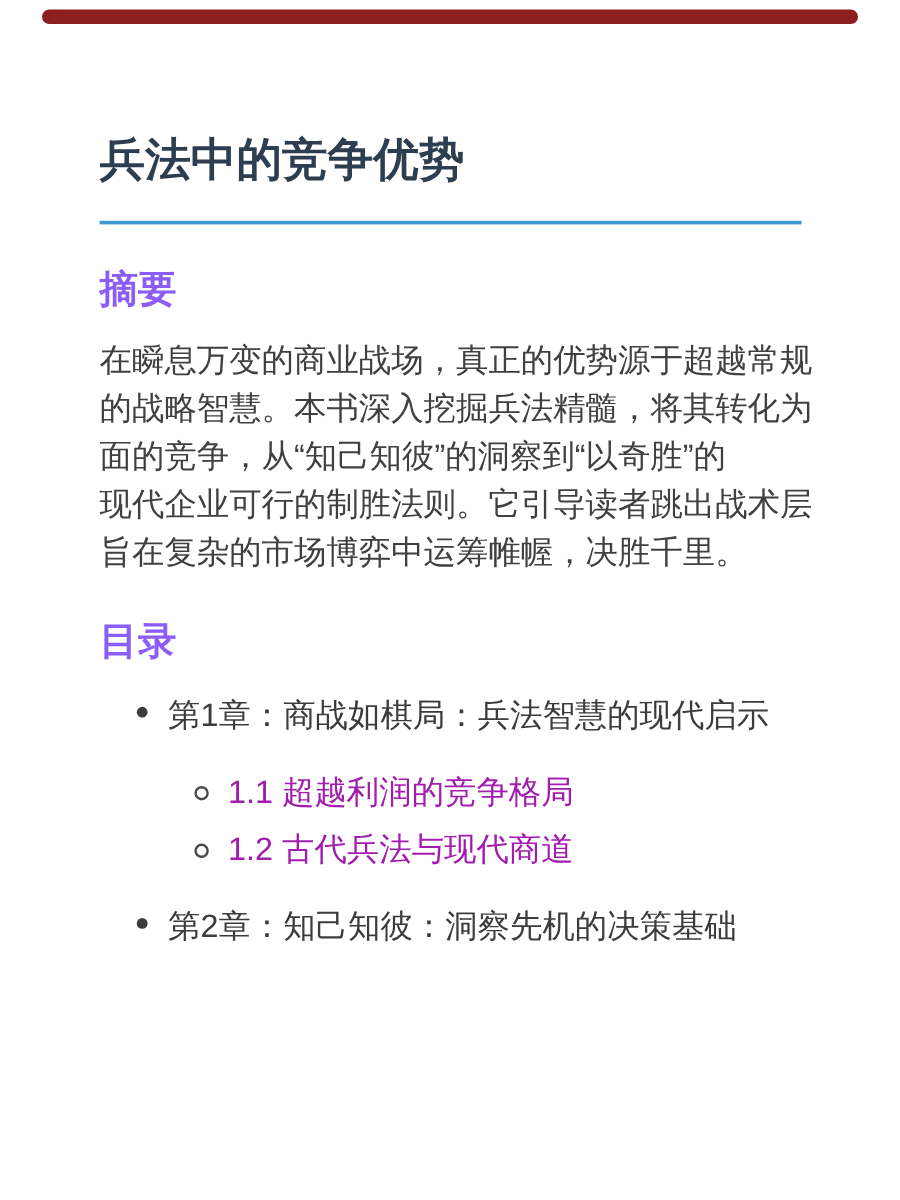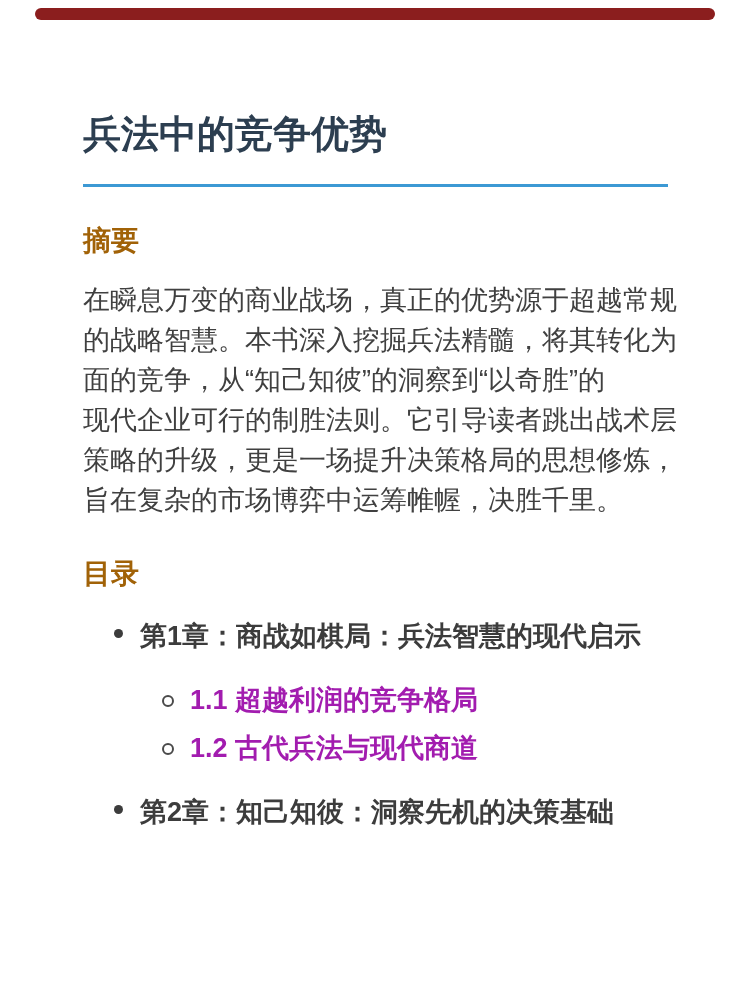--- a/index.html
+++ b/index.html
@@ -39,24 +39,24 @@
     white-space: nowrap;
   }
   .divider {
     margin-top: 26px;
     width: 585px;
     height: 3px;
     background: #3c99d4;
   }
   h2.sec-heading {
     margin: 35px 0 0 0;
-    font-size: 28px;
+    font-size: 32px;
     line-height: 38px;
     font-weight: 700;
-    color: #a16207;
+    color: #8b5cf6;
     white-space: nowrap;
   }
   .para {
     margin-top: 20px;
   }
   .para-line {
     font-size: 27px;
     line-height: 40px;
     color: #404040;
     white-space: nowrap;
@@ -66,21 +66,20 @@
     margin: 23px 0 0 0;
     padding: 0;
   }
   li.chapter {
     position: relative;
     padding-left: 57px;
     font-size: 27px;
     line-height: 40px;
     color: #3c3c3c;
     white-space: nowrap;
-    font-weight: bold;
   }
   li.chapter + li.chapter {
     margin-top: 24px;
   }
   .bullet-disc {
     position: absolute;
     left: 31px;
     top: 13px;
     width: 9px;
     height: 9px;
@@ -125,21 +124,20 @@
 
   <div class="divider"></div>
 
   <h2 class="sec-heading">摘要</h2>
 
   <div class="para">
     <div class="para-line">在瞬息万变的商业战场，真正的优势源于超越常规</div>
     <div class="para-line">的战略智慧。本书深入挖掘兵法精髓，将其转化为</div>
     <div class="para-line">面的竞争，从“知己知彼”的洞察到“以奇胜”的</div>
     <div class="para-line">现代企业可行的制胜法则。它引导读者跳出战术层</div>
-    <div class="para-line">策略的升级，更是一场提升决策格局的思想修炼，</div>
     <div class="para-line">旨在复杂的市场博弈中运筹帷幄，决胜千里。</div>
   </div>
 
   <h2 class="sec-heading">目录</h2>
 
   <ul class="toc">
     <li class="chapter">
       <span class="bullet-disc"></span>
       <span>第1章：商战如棋局：兵法智慧的现代启示</span>
       <ul class="sub">

